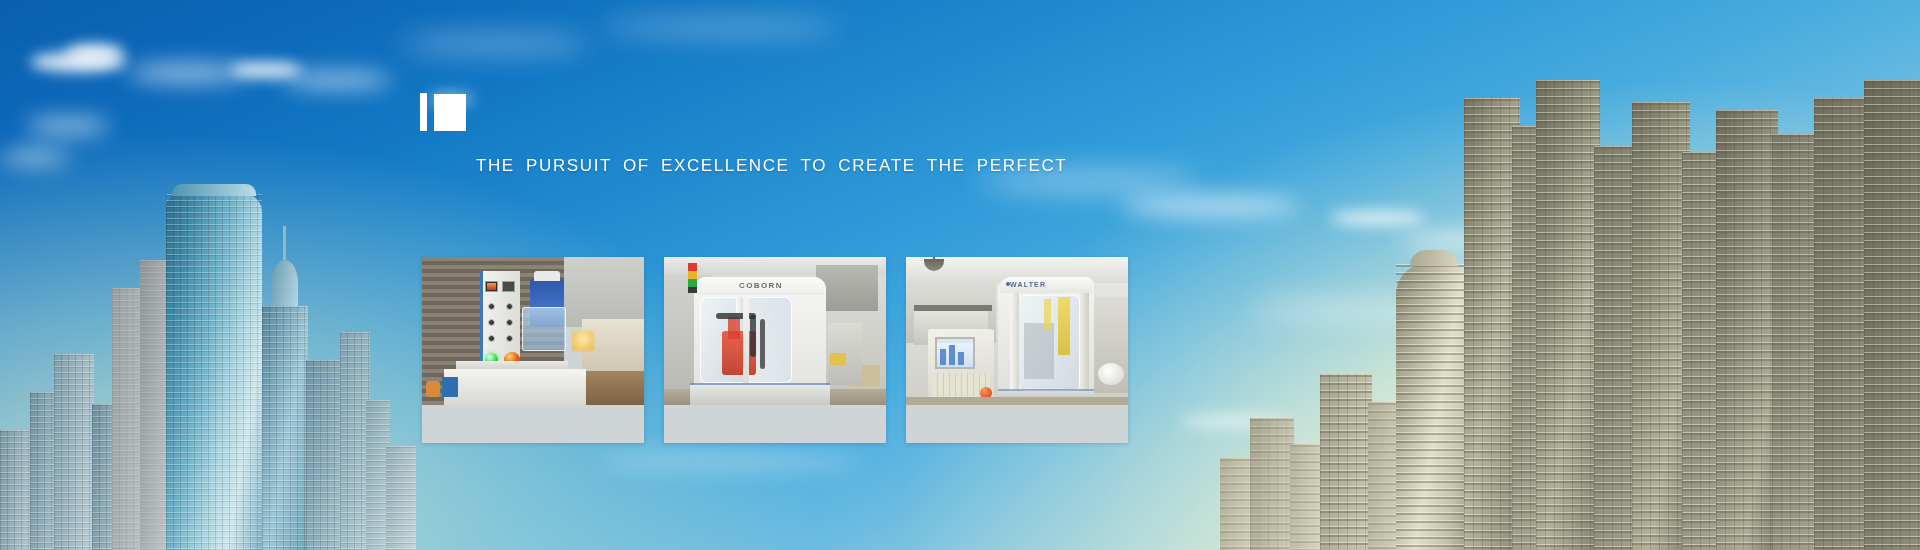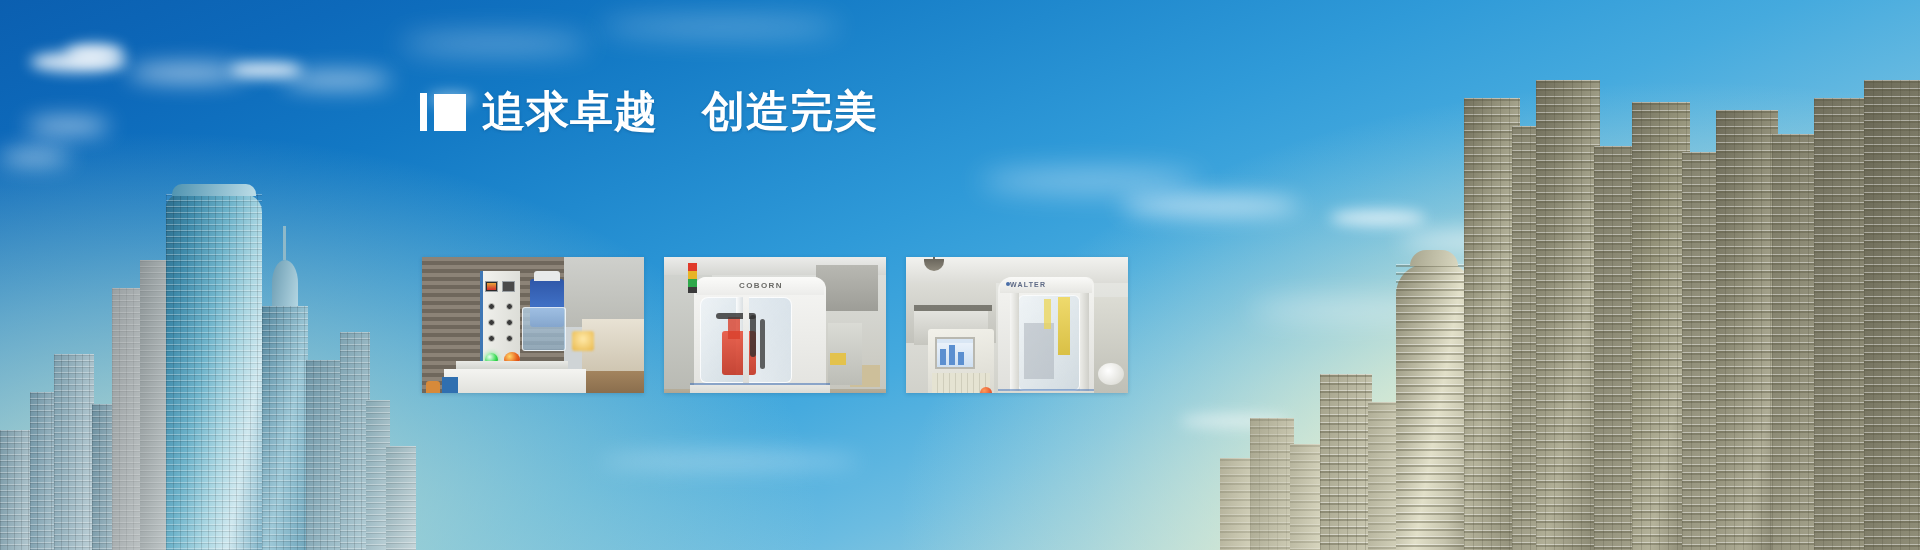--- a/index.html
+++ b/index.html
@@ -88,21 +88,21 @@
   }
   .business{
     margin-top:8px; margin-left:56px;
     color:#ffffff; font-size:33px; font-weight:400; letter-spacing:.5px;
     text-shadow:0 1px 3px rgba(10,60,110,.30);
   }
 
   
   .photos{ position:absolute; left:422px; top:257px; display:flex; gap:20px; }
   .photo{
-    position:relative; width:222px; height:136px; overflow:hidden;
+    position:relative; width:222px; height:186px; overflow:hidden;
     background:#cfd4d6; box-shadow:0 1px 4px rgba(20,60,100,.22);
   }
   .ph-in{ position:absolute; inset:0; overflow:hidden; }
   .pt{ position:absolute; }
 
   
   .p1-wall{ left:0; top:0; width:142px; height:148px;
     background:repeating-linear-gradient(to bottom,#8c8377 0px,#8c8377 4px,#6f675c 4px,#6f675c 8px); }
   .p1-wall2{ left:142px; top:0; width:80px; height:70px; background:linear-gradient(180deg,#cfd0cc,#b9bab4); }
   .p1-panel{ left:58px; top:14px; width:40px; height:112px; background:linear-gradient(95deg,#f2f2ee,#d9dad4); border-left:3px solid #3f77b5; }
@@ -373,23 +373,23 @@
     </div>
   </div>
 
   <div class="content">
 
     <div class="headline-row">
       <span class="mark">
         <span class="bar"></span>
           <span class="sq"></span>
       </span>
-      <span class="headline">追求卓越　创造完美</span>
-    </div>
-
+    </div>
+
+    <div class="tagline">THE PURSUIT OF EXCELLENCE TO CREATE THE PERFECT</div>
   </div>
 
   <div class="photos">
 
     <div class="photo">
       <div class="ph-in">
         <div class="pt p1-wall"></div>
         <div class="pt p1-wall2"></div>
         <div class="pt p1-rt"></div>
         <div class="pt p1-lamp"></div>

